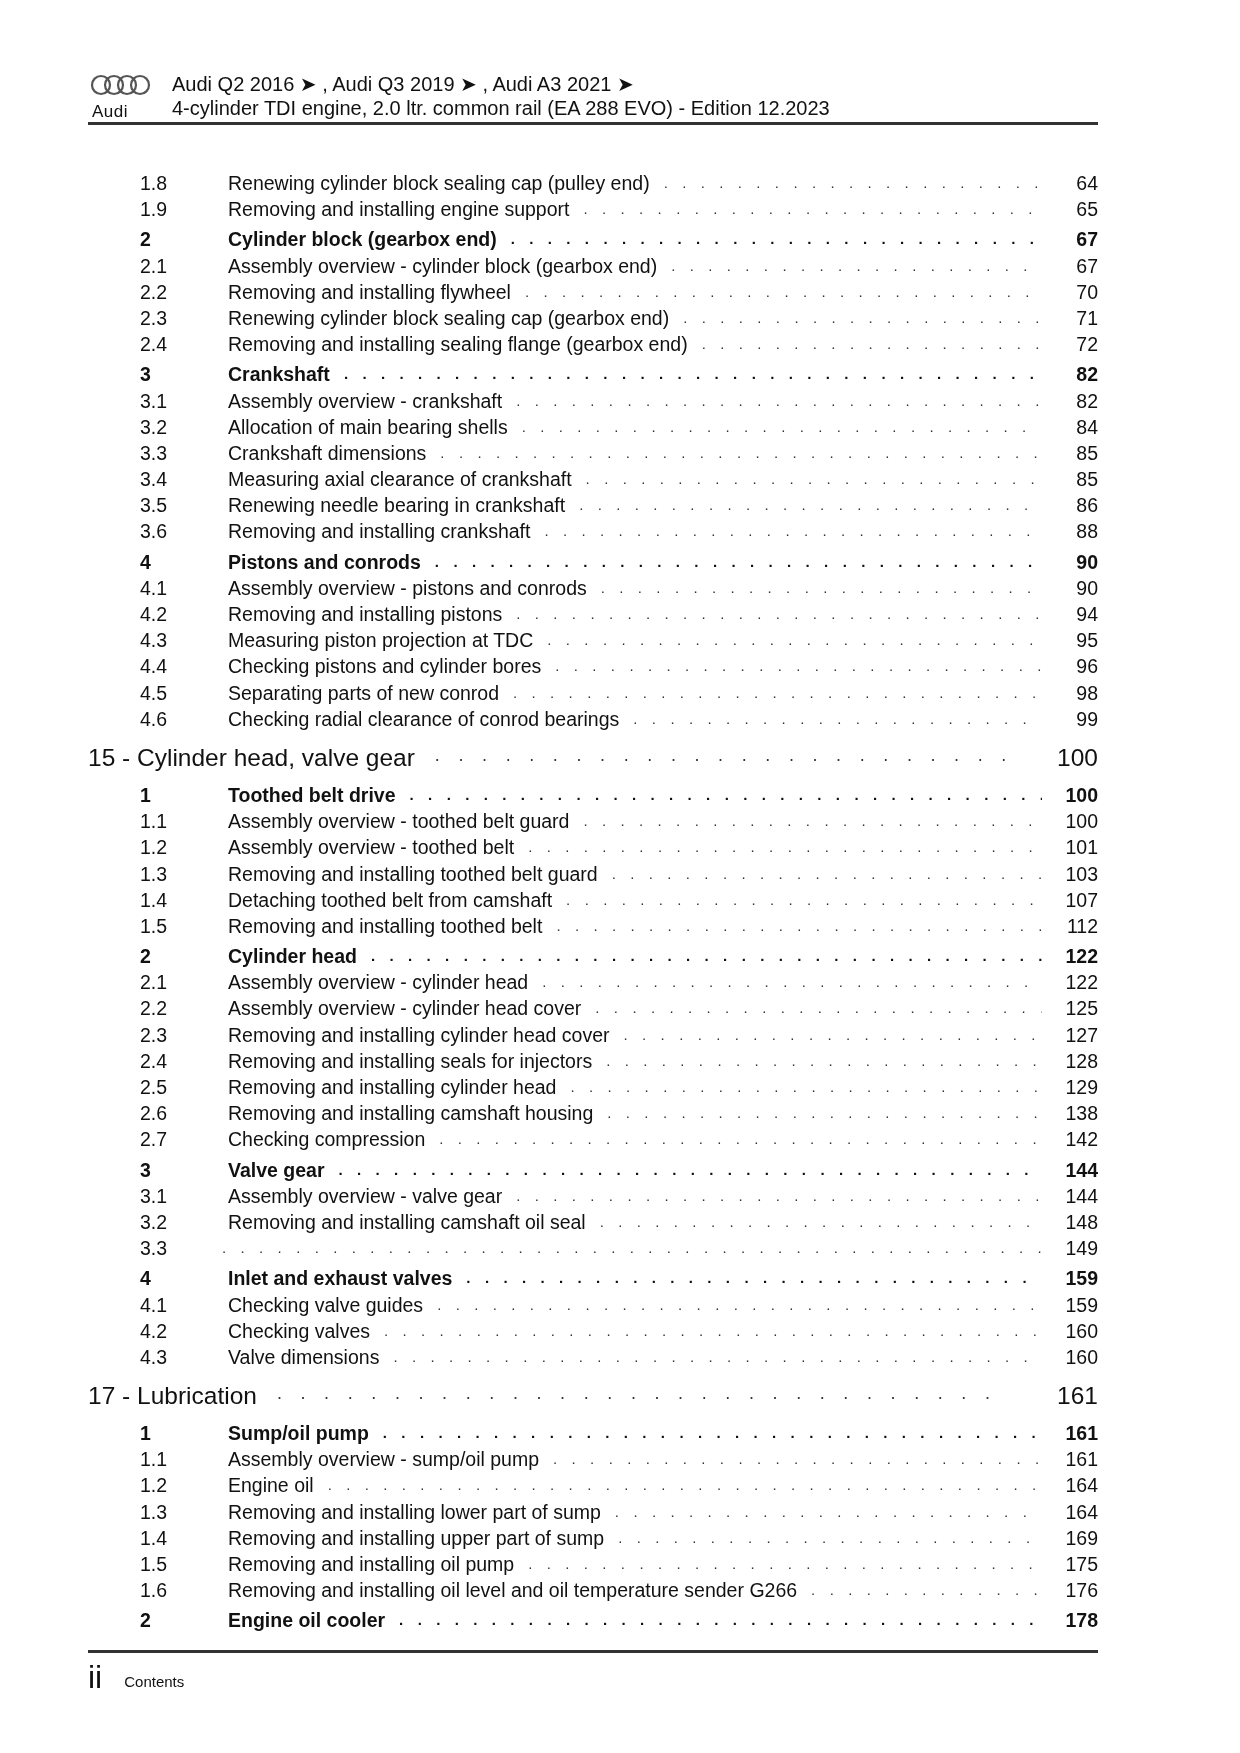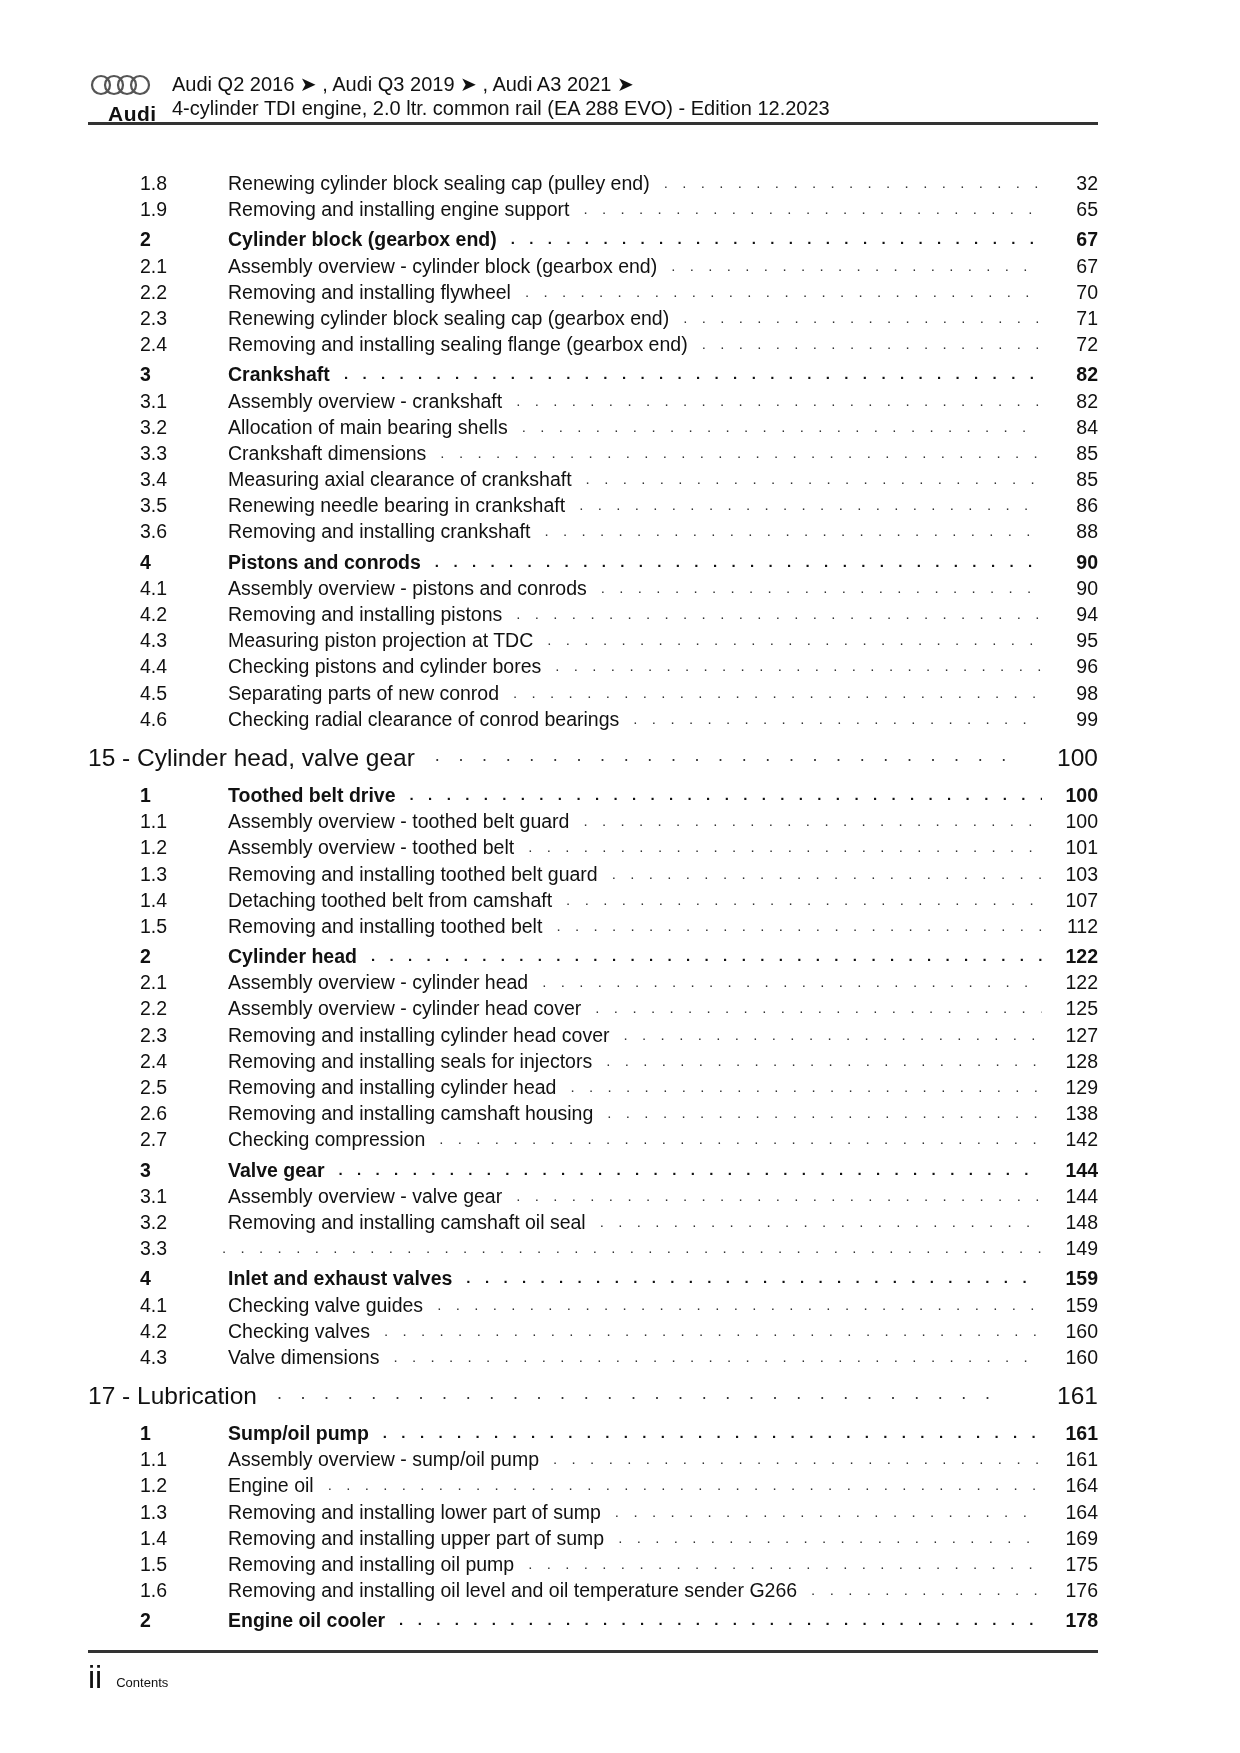--- a/index.html
+++ b/index.html
@@ -1,40 +1,40 @@
 <!DOCTYPE html>
 <html><head>
 <meta charset="utf-8">
 <style>
   html,body{margin:0;padding:0;background:#fff;}
   body{width:1240px;height:1753px;position:relative;overflow:hidden;
        font-family:"Liberation Sans",sans-serif;color:#111;}
   .header{position:absolute;left:88px;top:70px;width:1010px;}
   .logo{position:absolute;left:0;top:2px;width:64px;height:52px;}
   .rings{position:absolute;left:2px;top:2px;width:62px;height:22px;}
-  .brand{position:absolute;left:20px;top:30px;font-weight:bold;font-size:21px;letter-spacing:0.5px;}
+  .brand{position:absolute;left:4px;top:30px;font-weight:normal;font-size:17px;letter-spacing:0.5px;}
   .h1{position:absolute;left:84px;top:2px;font-size:20px;white-space:nowrap;}
   .h2{position:absolute;left:84px;top:27px;font-size:20px;white-space:nowrap;}
   .hline{position:absolute;left:88px;top:122px;width:1010px;height:3px;background:#333;}
   .toc{position:absolute;left:88px;top:172px;width:1010px;}
   .row{position:relative;height:26.2px;display:flex;align-items:flex-start;font-size:19.5px;white-space:nowrap;}
   .row .num{width:120px;padding-left:52px;box-sizing:border-box;flex:none;}
   .row .title{flex:none;margin-left:20px;}
   .row .dots{flex:1;overflow:hidden;margin:0 16px 0 14px;letter-spacing:5.1px;font-size:15px;color:#333;height:20px;line-height:22px;}
   .row .page{flex:none;width:40px;text-align:right;}
   .row.sec{font-weight:bold;margin-top:4px;}
   .row.sec .dots{font-weight:bold;color:#111;}
   .row.chap{font-size:24.5px;height:36px;margin-top:10px;}
   .row.chap .dots{font-size:18px;letter-spacing:6.8px;margin-left:20px;margin-right:30px;}
   .row.chap .page{width:60px;}
   .chap .ctitle{flex:none;}
   .fline{position:absolute;left:88px;top:1650px;width:1010px;height:3px;background:#333;}
   .footer{position:absolute;left:88px;top:1660px;display:flex;align-items:flex-end;}
   .pnum{font-size:32px;line-height:34px;}
-  .flabel{font-size:13px;margin-left:14px;margin-bottom:4px;}
+  .flabel{font-size:15px;margin-left:22px;margin-bottom:4px;}
 </style>
 </head>
 <body>
 
 <div class="header">
   <div class="logo">
     <svg class="rings" viewBox="0 0 62 22">
       <g fill="none" stroke="#555" stroke-width="2.2">
         <circle cx="11" cy="11" r="9"></circle>
         <circle cx="24" cy="11" r="9"></circle>
@@ -47,21 +47,21 @@
   <div class="h1">Audi Q2 2016 ➤ , Audi Q3 2019 ➤ , Audi A3 2021 ➤</div>
   <div class="h2">4-cylinder TDI engine, 2.0 ltr. common rail (EA 288 EVO) - Edition 12.2023</div>
 </div>
 <div class="hline"></div>
 
 <div class="toc" id="toc">
     <div class="row">
       <span class="num">1.8</span>
       <span class="title">Renewing cylinder block sealing cap (pulley end)</span>
       <span class="dots">. . . . . . . . . . . . . . . . . . . . . . . . . . . . . . . . . . . . . . . . . . . . . . . . . . . . . . . . . . . . . . . . . . . . . . . . . . . . . . . . . . . . . . . . . . . . . . . . . . . . . . . . . . . . . . . . . . . . . . . . </span>
-      <span class="page">32</span>
+      <span class="page">64</span>
     </div>
     <div class="row">
       <span class="num">1.9</span>
       <span class="title">Removing and installing engine support</span>
       <span class="dots">. . . . . . . . . . . . . . . . . . . . . . . . . . . . . . . . . . . . . . . . . . . . . . . . . . . . . . . . . . . . . . . . . . . . . . . . . . . . . . . . . . . . . . . . . . . . . . . . . . . . . . . . . . . . . . . . . . . . . . . . </span>
       <span class="page">65</span>
     </div>
     <div class="row sec">
       <span class="num">2</span>
       <span class="title">Cylinder block (gearbox end)</span>

